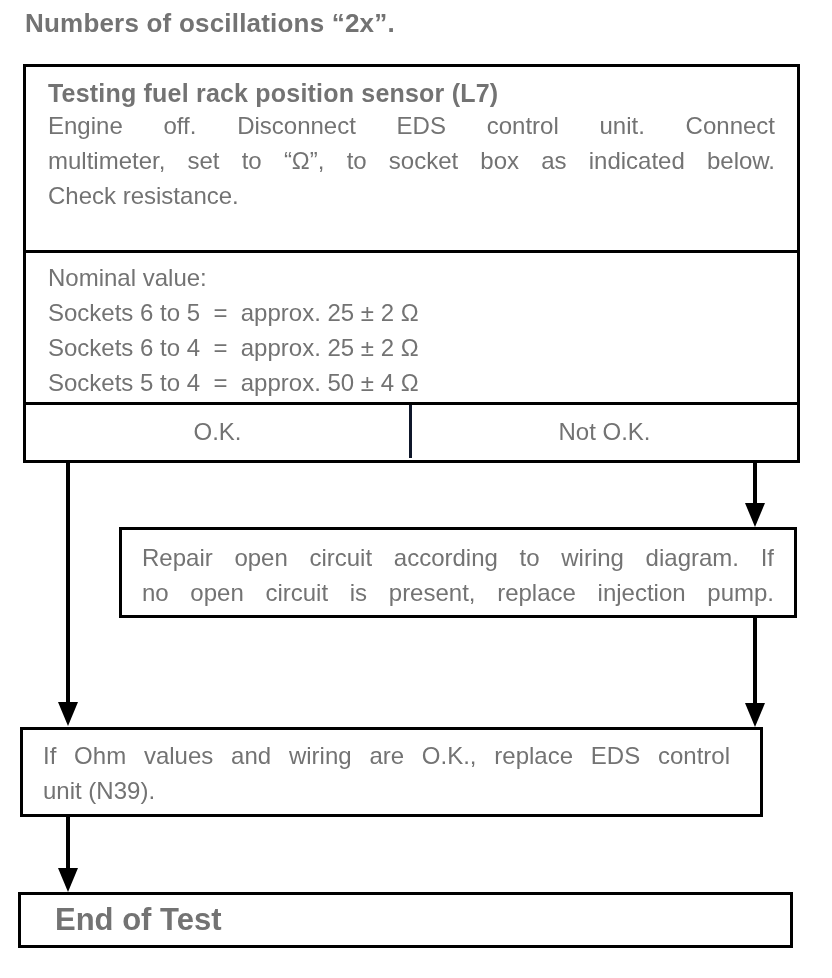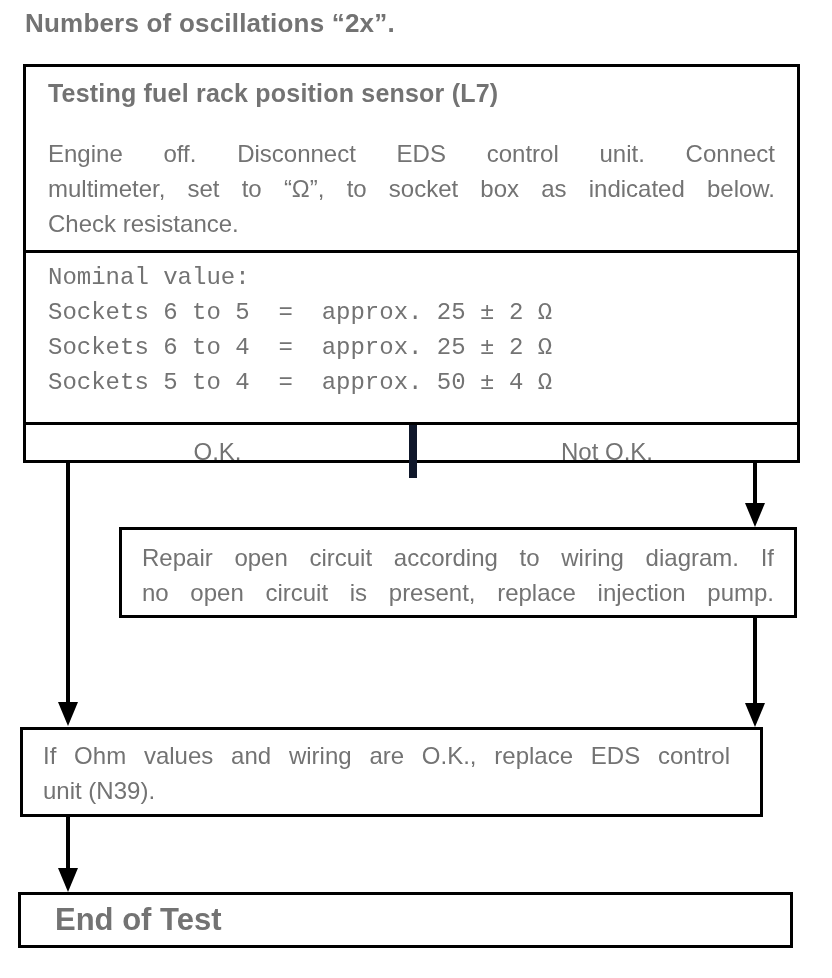--- a/index.html
+++ b/index.html
@@ -25,44 +25,44 @@
     letter-spacing: 0.2px;
   }
   .box {
     position: absolute;
     border: 3px solid #000000;
     background: #ffffff;
     box-sizing: border-box;
   }
   .main-box { left: 23px; top: 64px; width: 777px; height: 399px; }
   .section-1 { height: 183px; padding: 12px 22px 0 22px; box-sizing: border-box; }
-  .section-2 { height: 172px; border-top: 3px solid #000; padding: 7px 22px 0 22px; box-sizing: border-box; font-family: Liberation Mono, monospace; }
+  .section-2 { height: 152px; border-top: 3px solid #000; padding: 7px 22px 0 22px; box-sizing: border-box; }
   .section-3 { height: 56px; border-top: 3px solid #000; display: flex; box-sizing: border-box; }
   .box-title { font-size: 25px; font-weight: bold; letter-spacing: 0.2px; }
   .body-line {
     font-size: 24px;
     line-height: 35px;
   }
   .just {
     text-align: justify;
     text-align-last: justify;
   }
-  .instructions { margin-top: 28px; }
+  .instructions { }
   .pre { white-space: pre; }
   .outcome-cell {
     flex: 0 0 383px;
     display: flex;
     align-items: center;
     justify-content: center;
     font-size: 24px;
     box-sizing: border-box;
   }
   .outcome-cell.right {
     flex: 1 1 auto;
-    border-left: 8px solid #0f172a;
+    border-left: 3px solid #0f172a;
   }
   .repair-box { left: 119px; top: 527px; width: 678px; height: 91px; padding: 10px 20px 16px 20px; }
   .replace-box { left: 20px; top: 727px; width: 743px; height: 90px; padding: 8px 30px 0 20px; }
   .end-box {
     left: 18px; top: 892px; width: 775px; height: 56px;
     display: flex; align-items: center; padding-left: 34px;
     font-size: 31px; font-weight: bold;
   }
   .arrow-line {
     position: absolute;

